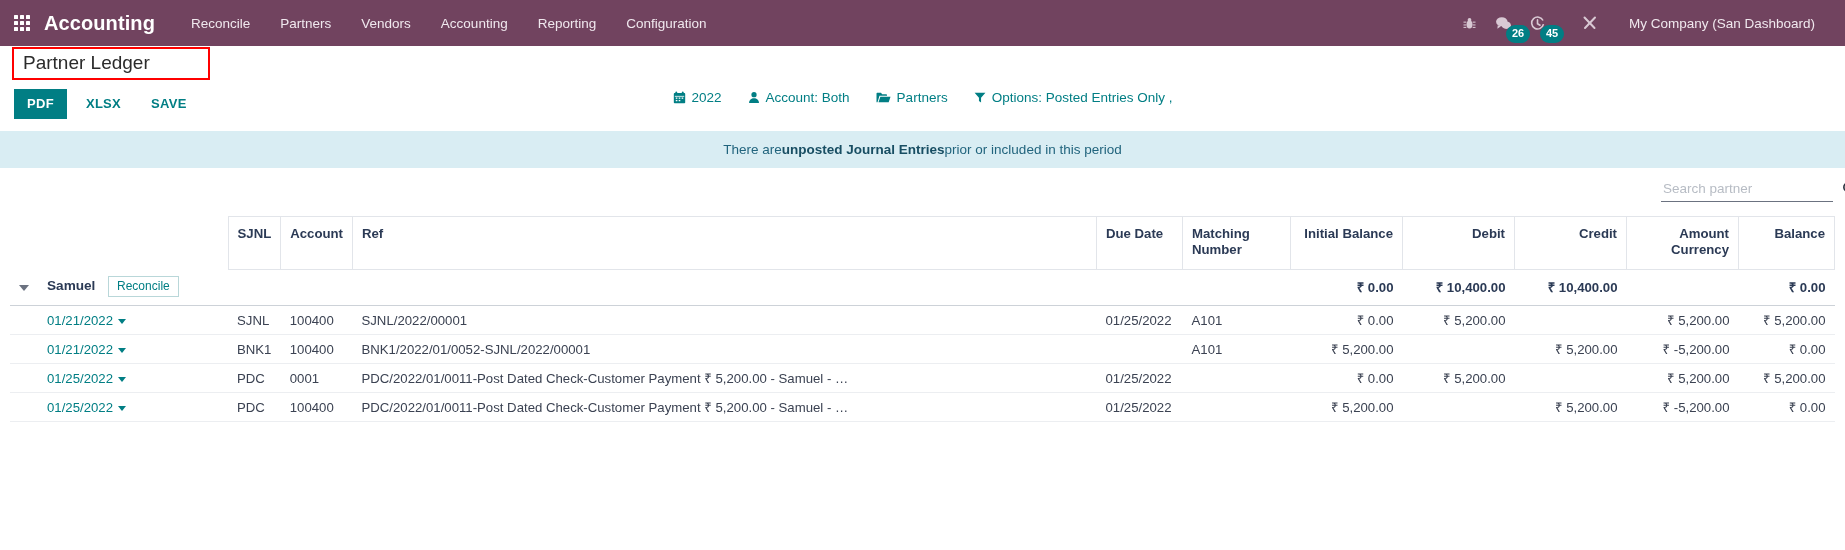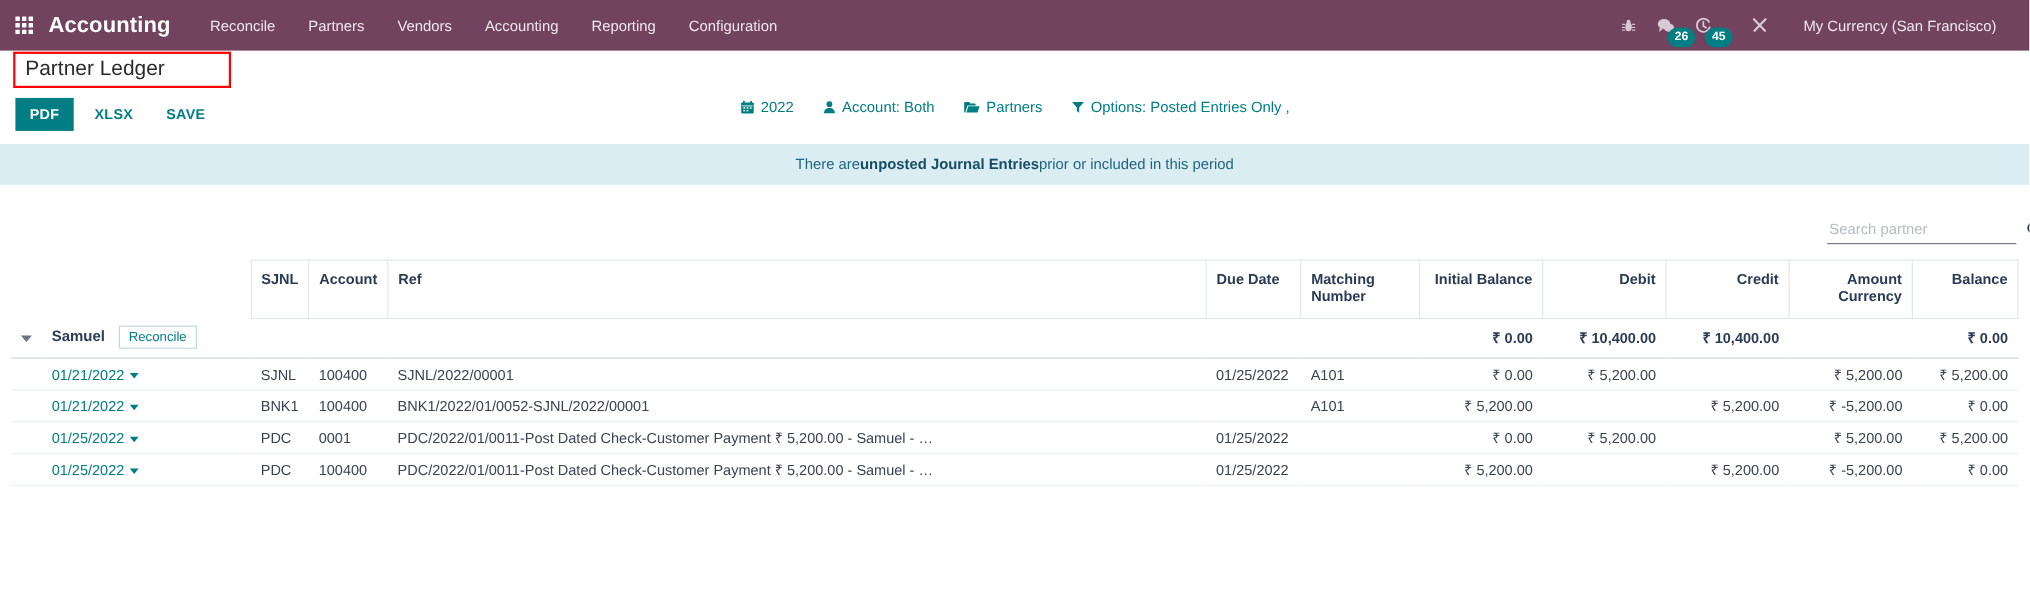--- a/index.html
+++ b/index.html
@@ -67,21 +67,21 @@
 
   
   .alert{
     margin-top:11px; background:#d9edf3; color:#21647d;
     height:37px; display:flex; align-items:center; justify-content:center;
     font-size:13.5px;
   }
   .alert b{ color:#184e63; }
 
   
-  .search-row{ display:flex; justify-content:flex-end; padding:32px 12px 0 0; }
+  .search-row{ display:flex; justify-content:flex-end; padding:12px 12px 0 0; }
   .search-box{
     width:172px; border-bottom:1px solid #6b7280; display:flex; align-items:center;
     padding-bottom:4px;
   }
   .search-input{
     border:none; outline:none; background:transparent; flex:1;
     font-family:inherit; font-size:13.5px; color:#374151;
   }
   .search-input::placeholder{ color:#b7bcc4; }
   .search-ico{ color:#2b3340; display:flex; }
@@ -175,21 +175,21 @@
         <path d="M8 4.6 V8.2 L10.4 9.6" stroke-linecap="round"></path>
       </svg>
       <span class="badge">45</span>
     </div>
     <div class="sysicon" style="margin-left:18px">
       <svg width="16" height="16" viewBox="0 0 16 16" fill="none" stroke="currentColor" stroke-width="2" stroke-linecap="round">
         <path d="M2.5 2.5 L12.5 13"></path>
           <path d="M13 2.5 L3 13"></path>
       </svg>
     </div>
-    <div class="company">My Currency (San Francisco)</div>
+    <div class="company">My Company (San Dashboard)</div>
   </div>
 </div>
 
 <div class="title-wrap">
   <div class="page-title">Partner Ledger</div>
 </div>
 
 <div class="actions-row">
   <div class="btn-pdf">PDF</div>
   <div class="btn-flat">XLSX</div>

